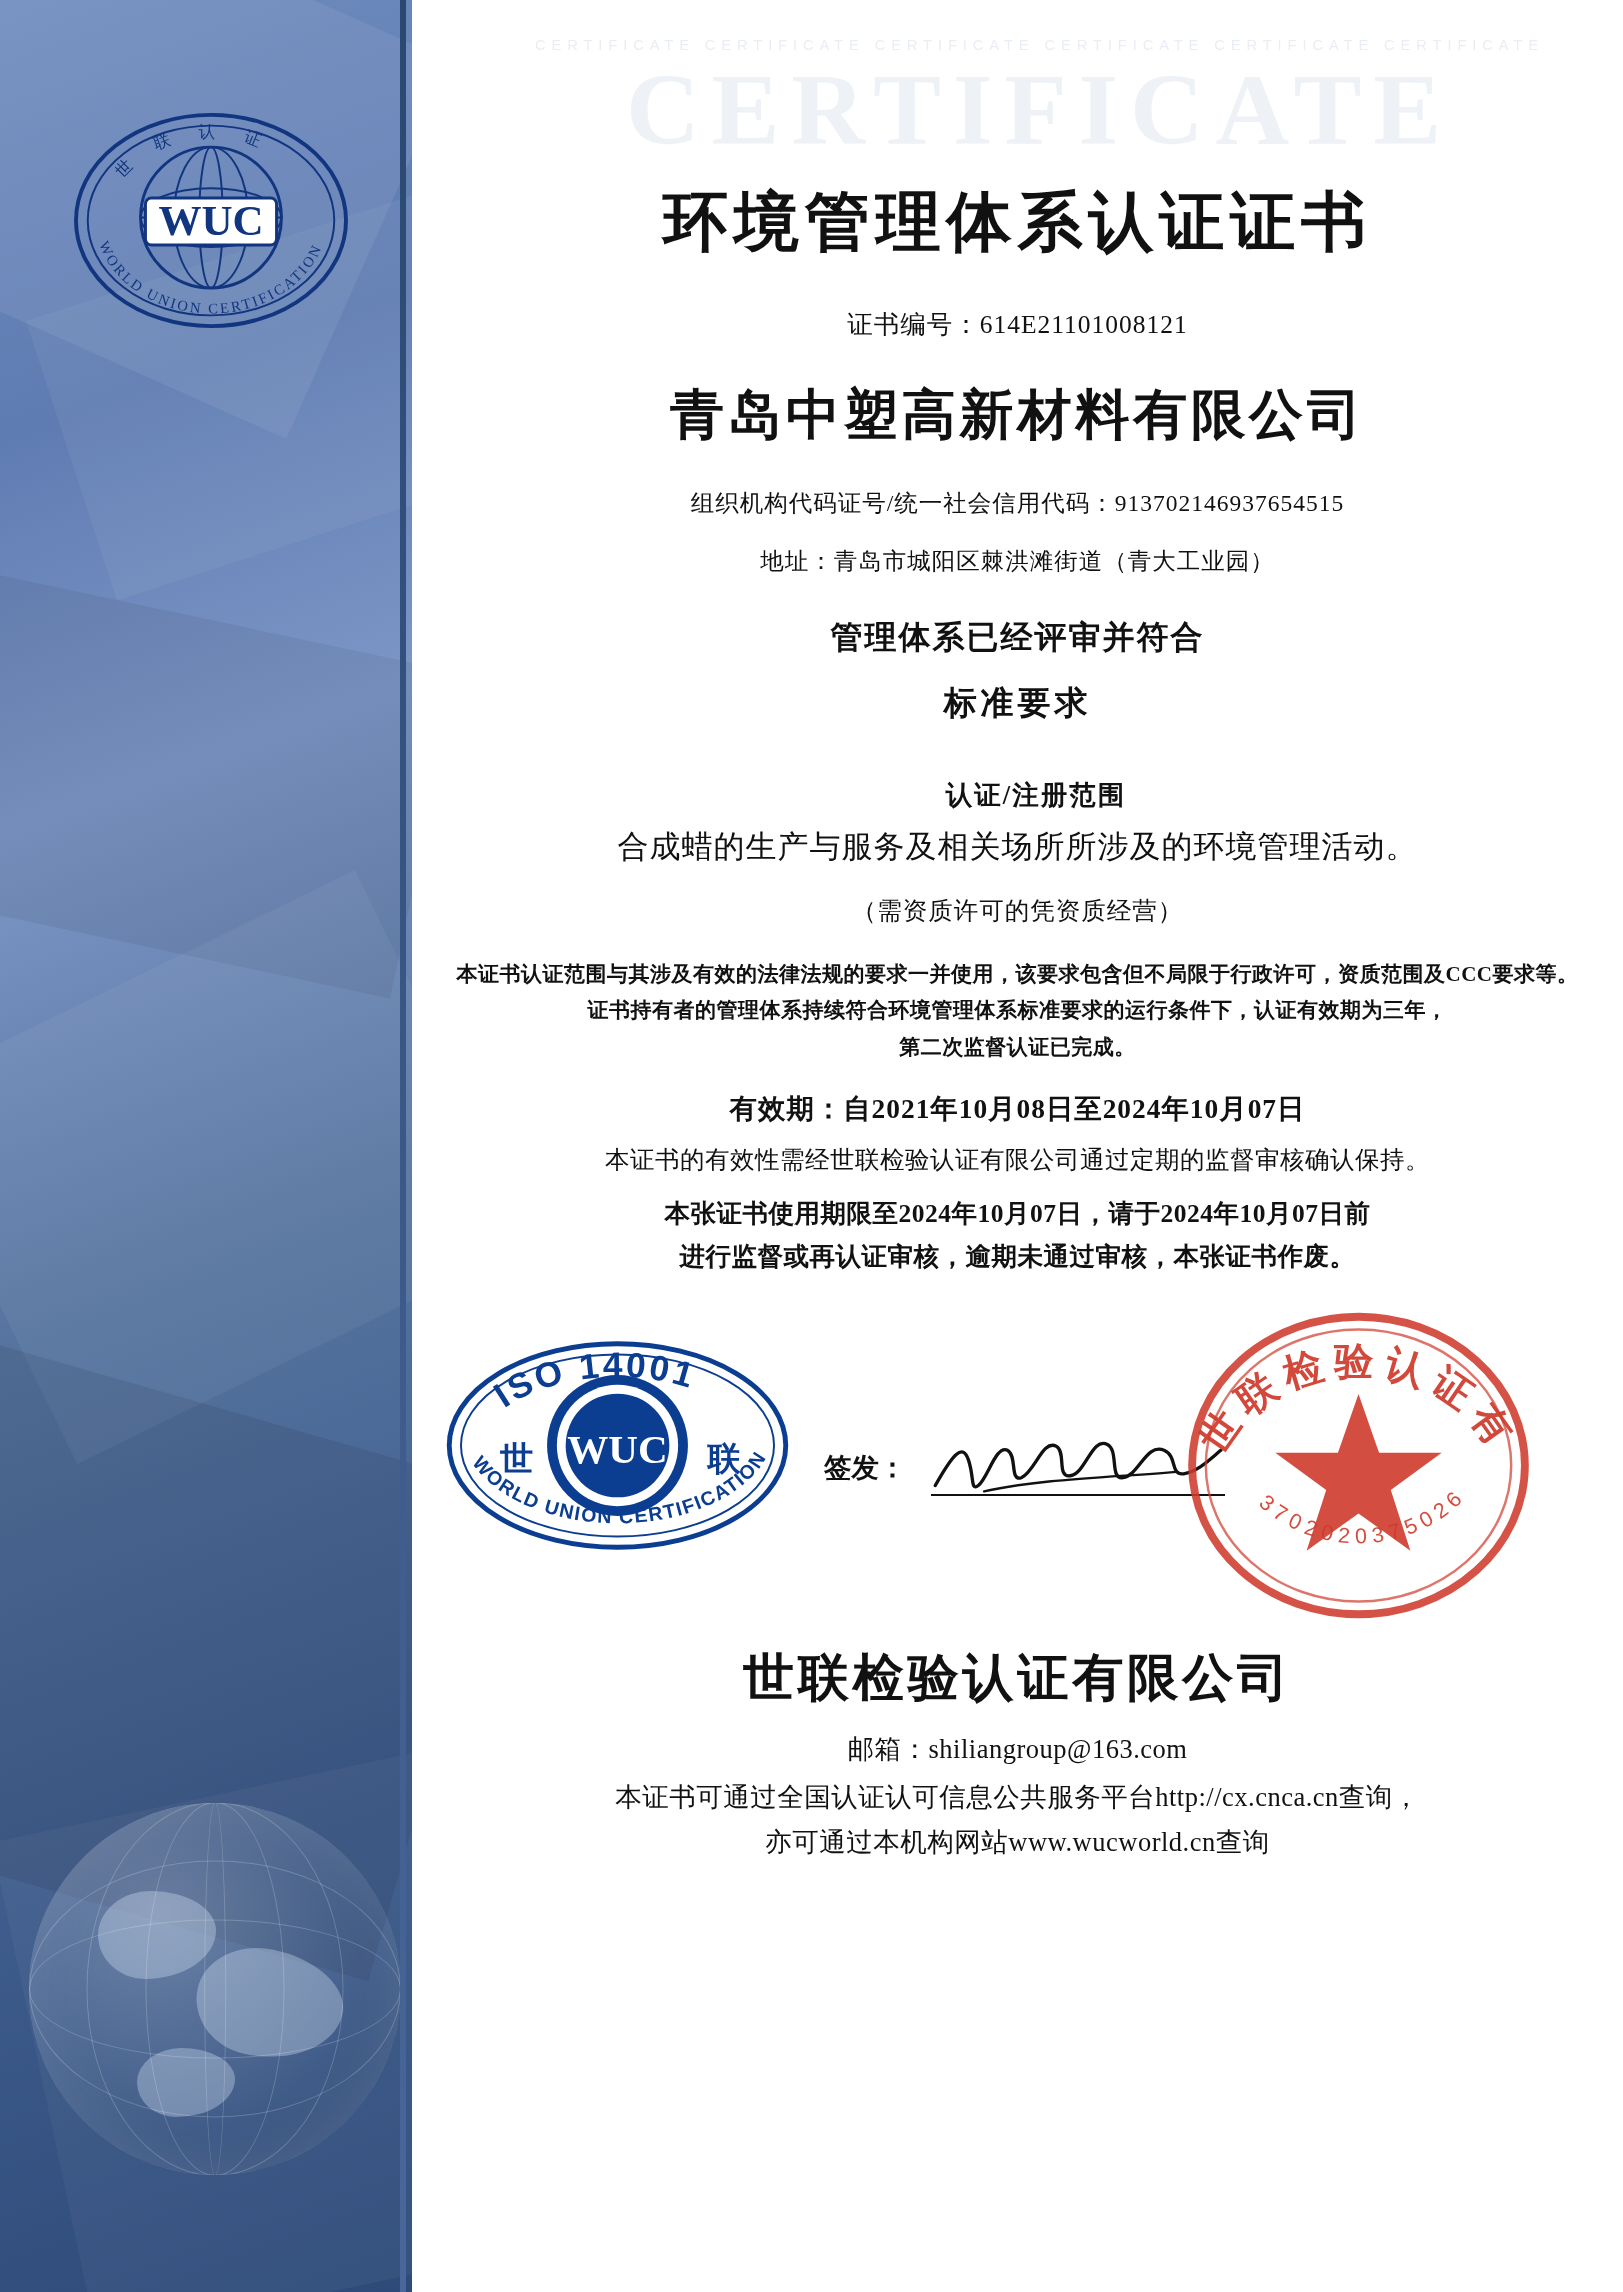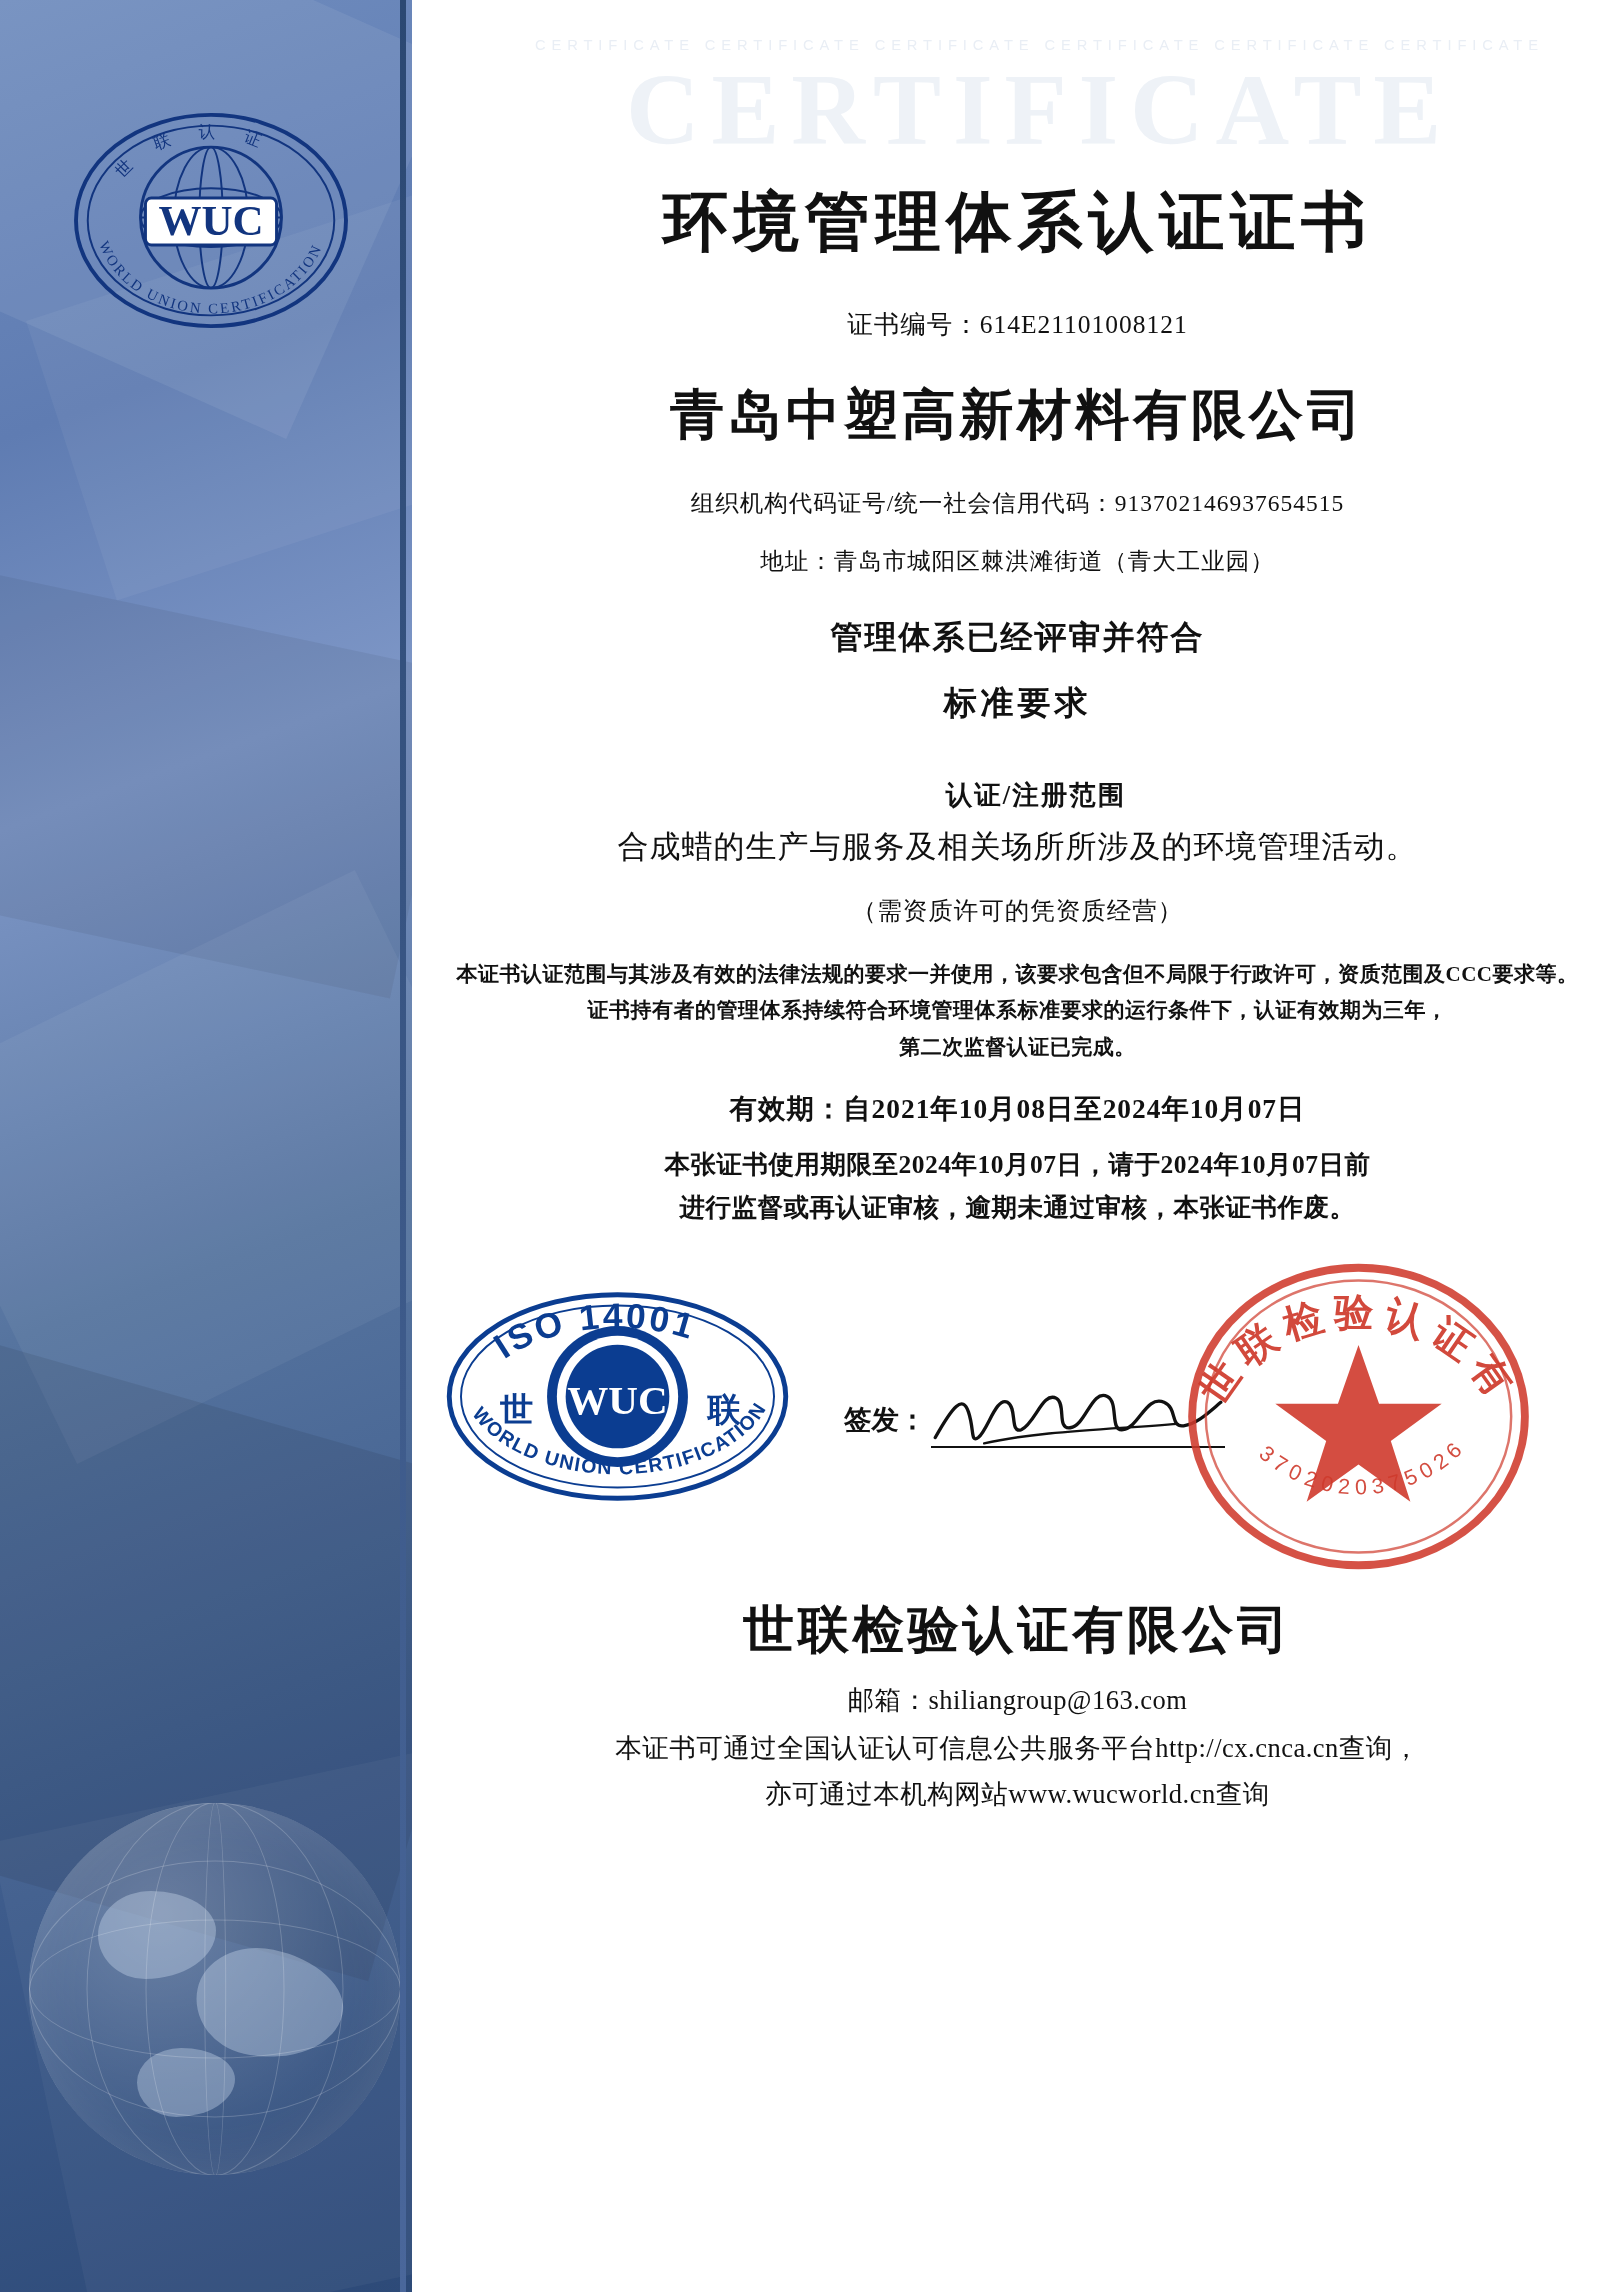--- a/index.html
+++ b/index.html
@@ -236,21 +236,21 @@
     height: 323px;
     margin-top: 35px;
   }
   .iso-logo {
     position: absolute;
     left: 29px; top: 19.6px;
     width: 353px; height: 225px;
   }
   .sign-label {
     position: absolute;
-    left: 432px; top: 137px;
+    left: 412px; top: 137px;
     font-family: "Liberation Serif", serif;
     font-size: 27.4px;
     font-weight: 700;
   }
   .sign-line {
     position: absolute;
     left: 519px; top: 181px;
     width: 294px; height: 2px;
     background: #111;
   }
@@ -372,20 +372,21 @@
     <div class="scope-note">（需资质许可的凭资质经营）</div>
 
     <div class="fineprint">
       <div>本证书认证范围与其涉及有效的法律法规的要求一并使用，该要求包含但不局限于行政许可，资质范围及CCC要求等。</div>
       <div>证书持有者的管理体系持续符合环境管理体系标准要求的运行条件下，认证有效期为三年，</div>
       <div>第二次监督认证已完成。</div>
     </div>
 
     <div class="validity">有效期：自2021年10月08日至2024年10月07日</div>
 
+    <div class="maintain">本证书的有效性需经世联检验认证有限公司通过定期的监督审核确认保持。</div>
 
     <div class="usage">
       <div>本张证书使用期限至2024年10月07日，请于2024年10月07日前</div>
       <div>进行监督或再认证审核，逾期未通过审核，本张证书作废。</div>
     </div>
 
     <div class="sign-area">
 
       <div class="iso-logo">
         <svg viewBox="0 0 360 230" width="353" height="225" aria-hidden="true">

